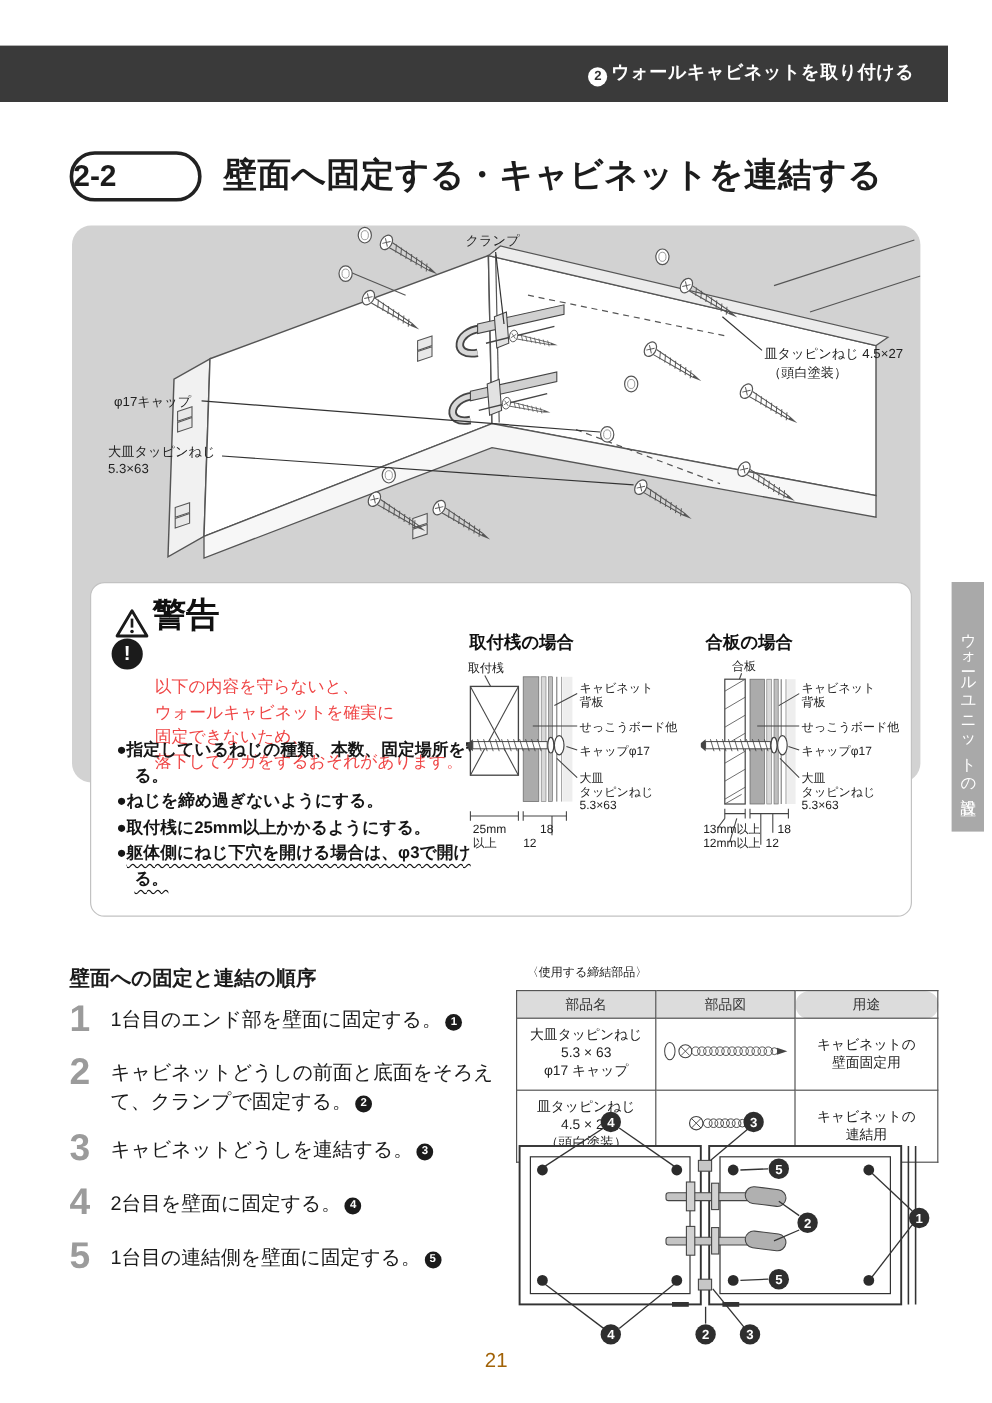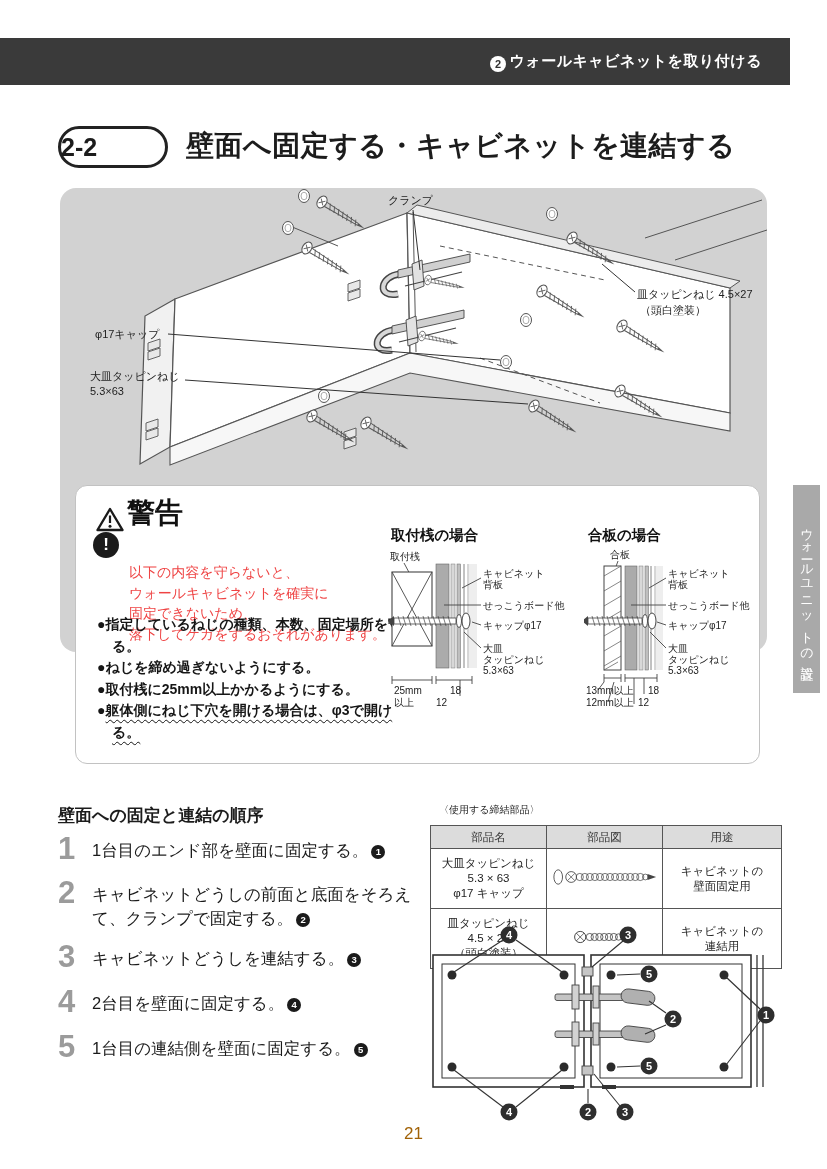--- a/index.html
+++ b/index.html
@@ -311,21 +311,21 @@
     <div class="stepnum">5</div>
     <div class="steptxt"><span>1台目の連結側を壁面に固定する。</span><span class="refbadge">5</span></div>
   </div>
 
   <div class="abs tcaption">〈使用する締結部品〉</div>
   <table class="parts">
     <tbody>
         <tr>
       <th style="width:113px;">部品名</th>
       <th style="width:113px;">部品図</th>
-      <th style="width:116px;">用途</th>
+      <th style="width:116px;border-radius:11px;">用途</th>
     </tr>
     <tr>
       <td>
         <div>大皿タッピンねじ</div>
         <div>5.3 × 63</div>
         <div>φ17 キャップ</div>
       </td>
       <td>
         <svg width="108" height="30" viewBox="0 0 150 34">
           <ellipse cx="10" cy="17" rx="6" ry="10" fill="none" stroke="#444" stroke-width="1.2"></ellipse>

